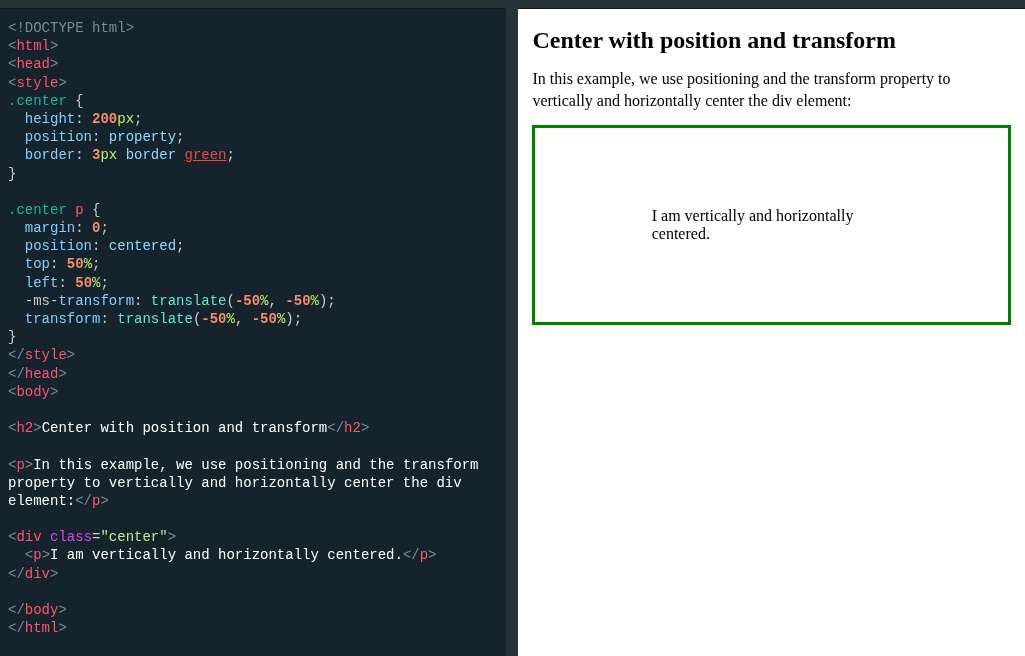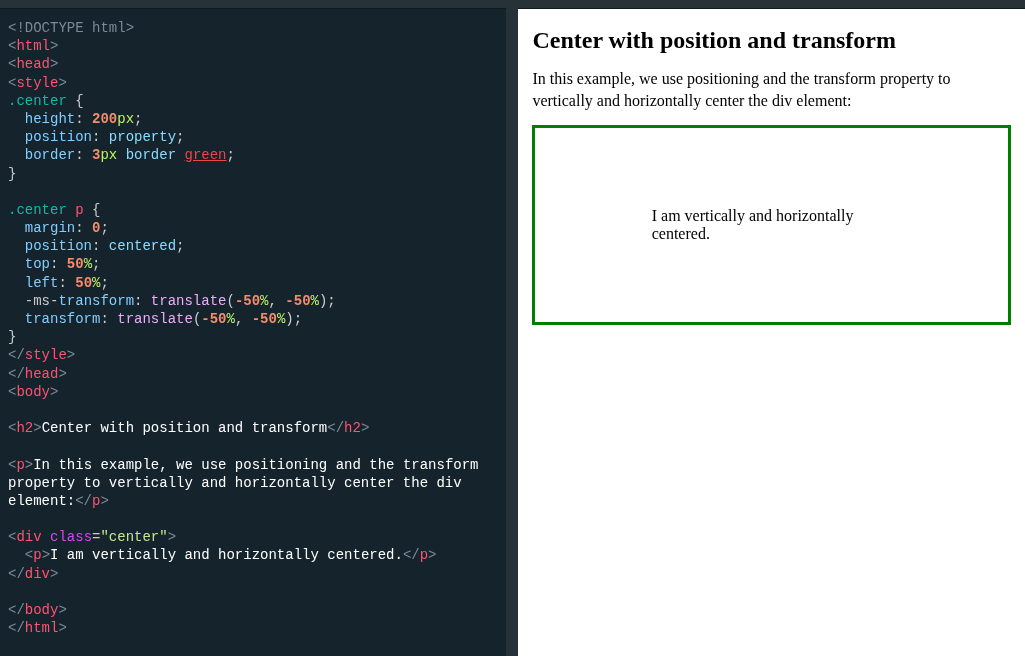--- a/index.html
+++ b/index.html
@@ -45,21 +45,21 @@
   
   .ang { color: #7b8a95; }   
   .tag { color: #ff5370; }   
   .dt  { color: #7b8a95; }   
   .sel { color: #14b8a6; }   
   .prop{ color: #82cfff; }   
   .num { color: #f78c6c; font-weight: bold; }   
   .unit{ color: #bef264; }   
   .kw  { color: #89ddff; }   
   .col { color: #ef4444; text-decoration: underline; }   
-  .fn  { color: #f0abfc; }   
+  .fn  { color: #5eead4; }   
   .pun { color: #ccc; }
   .attr{ color: #d946ef; }
   .str { color: #c3e88d; }
   .txt { color: #fff; }
 
   .preview h2 {
     font-size: 24px;
     font-weight: bold;
     margin: 6px 0 14px 0;
   }

